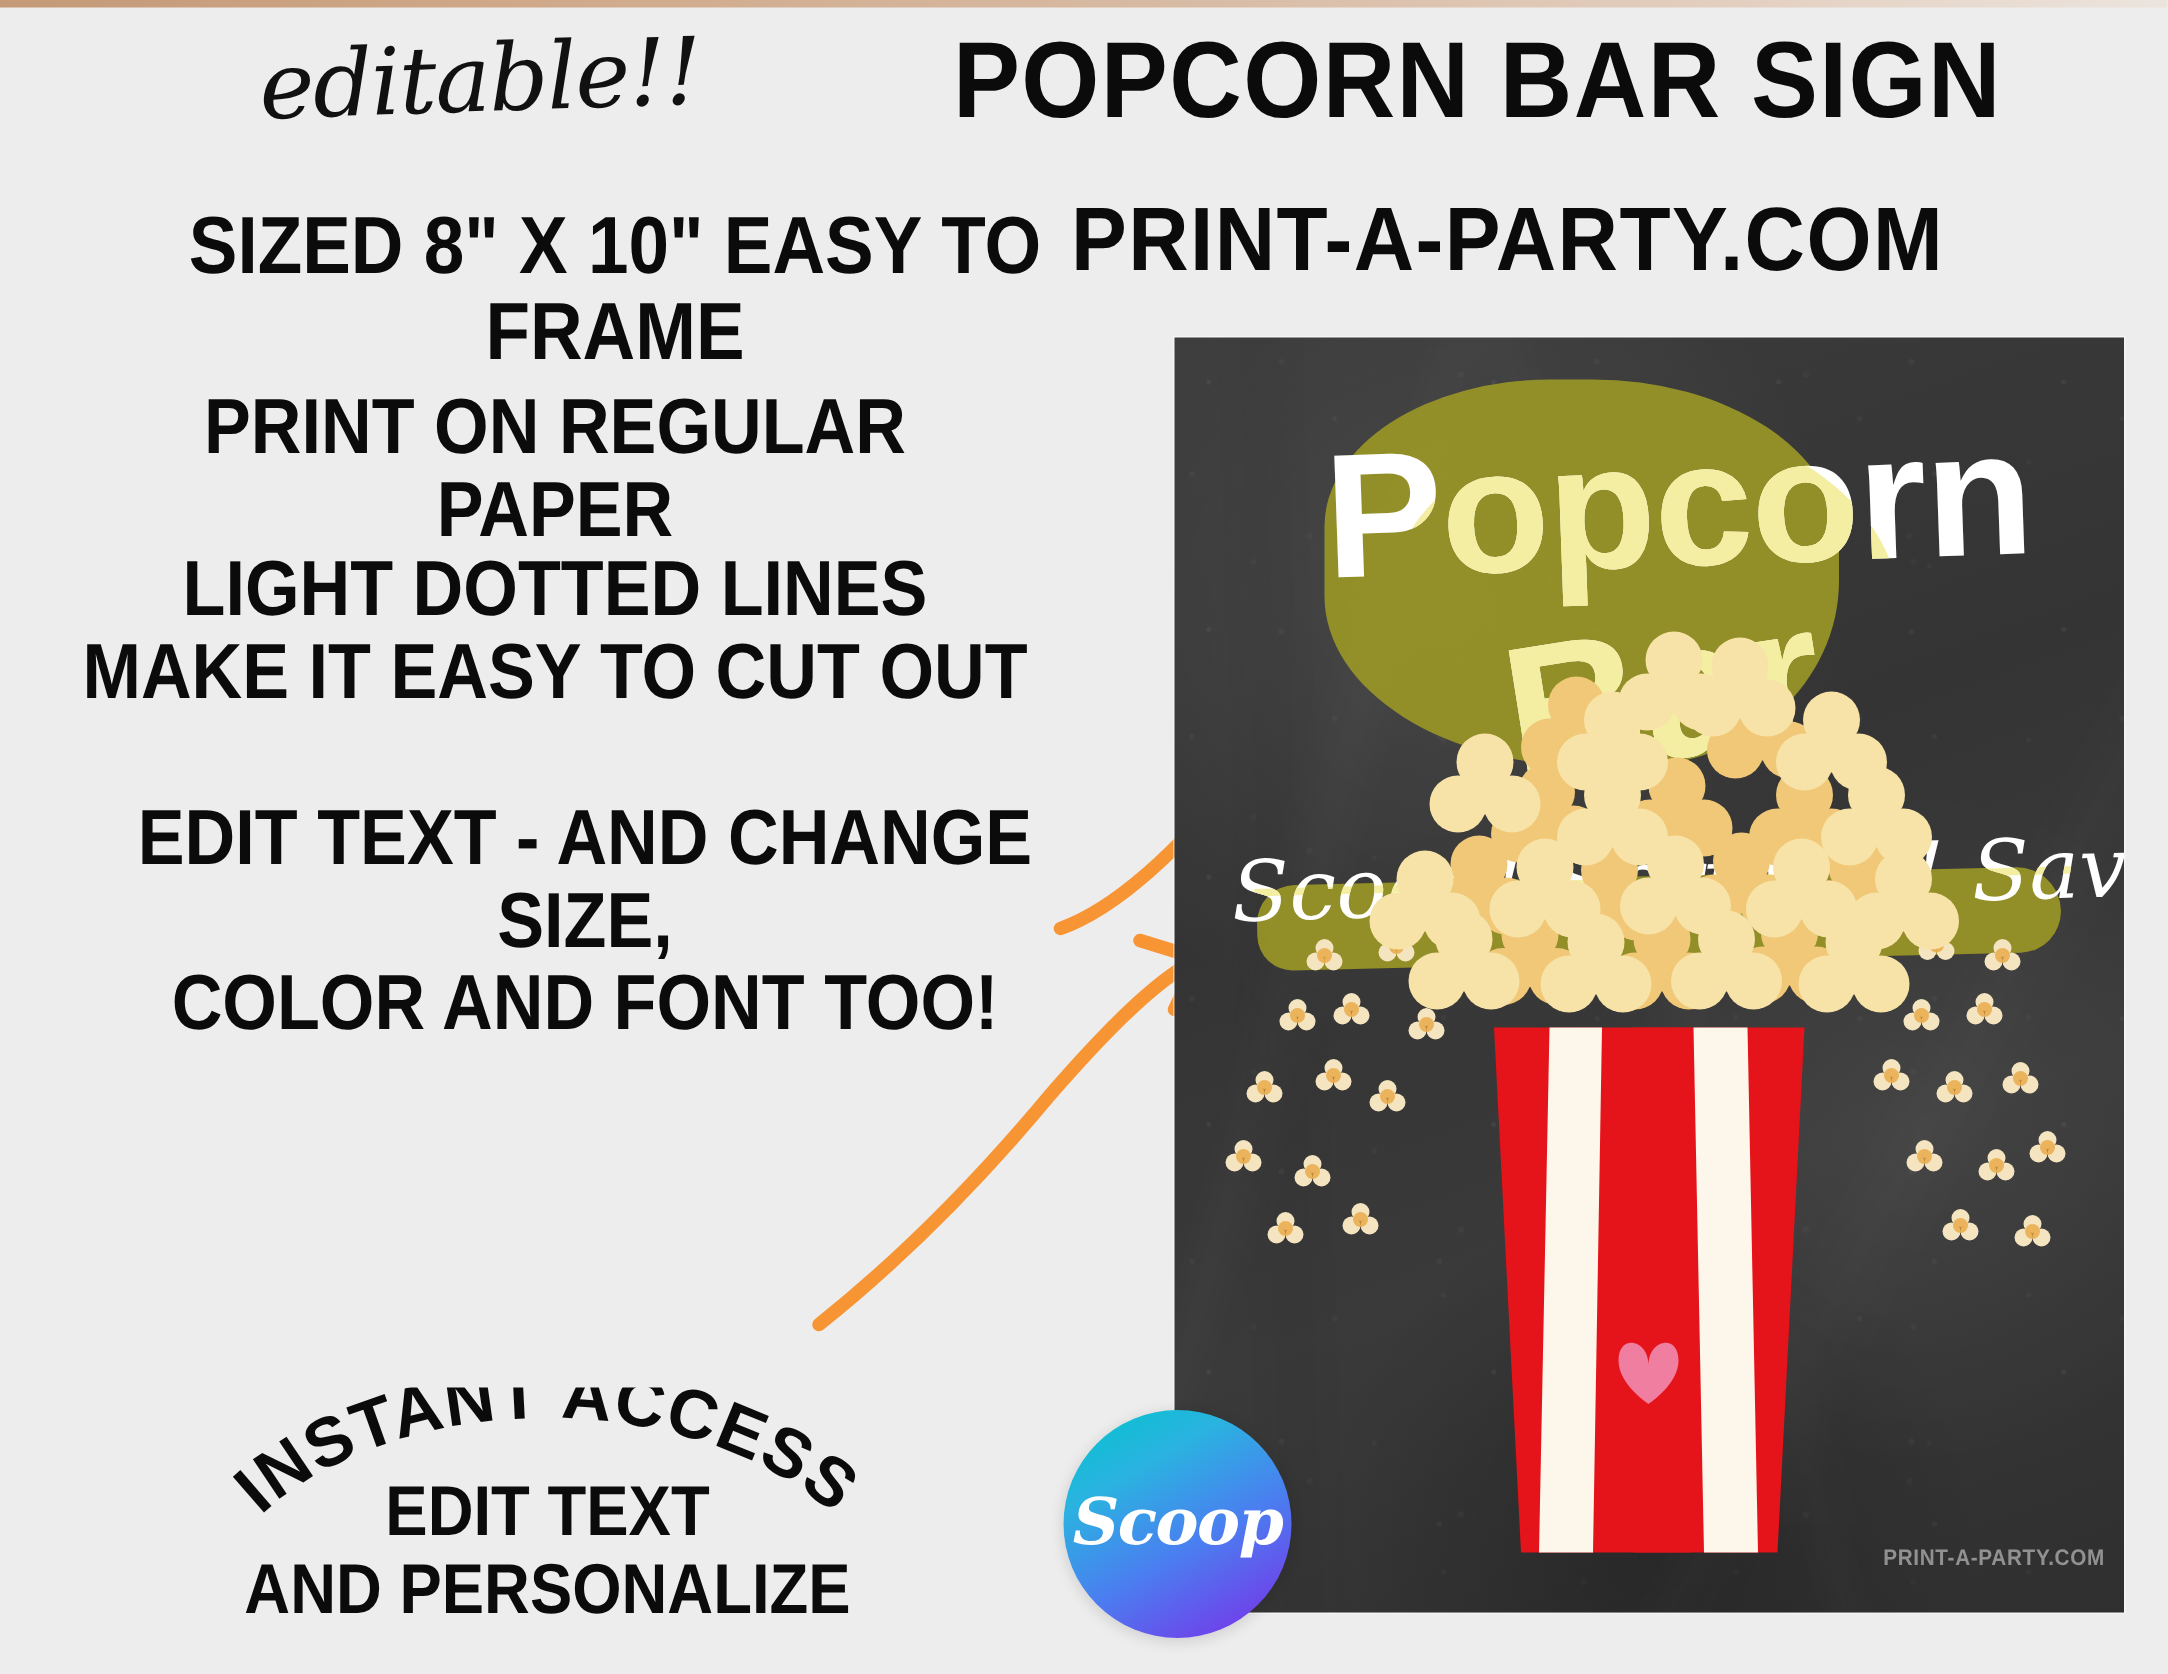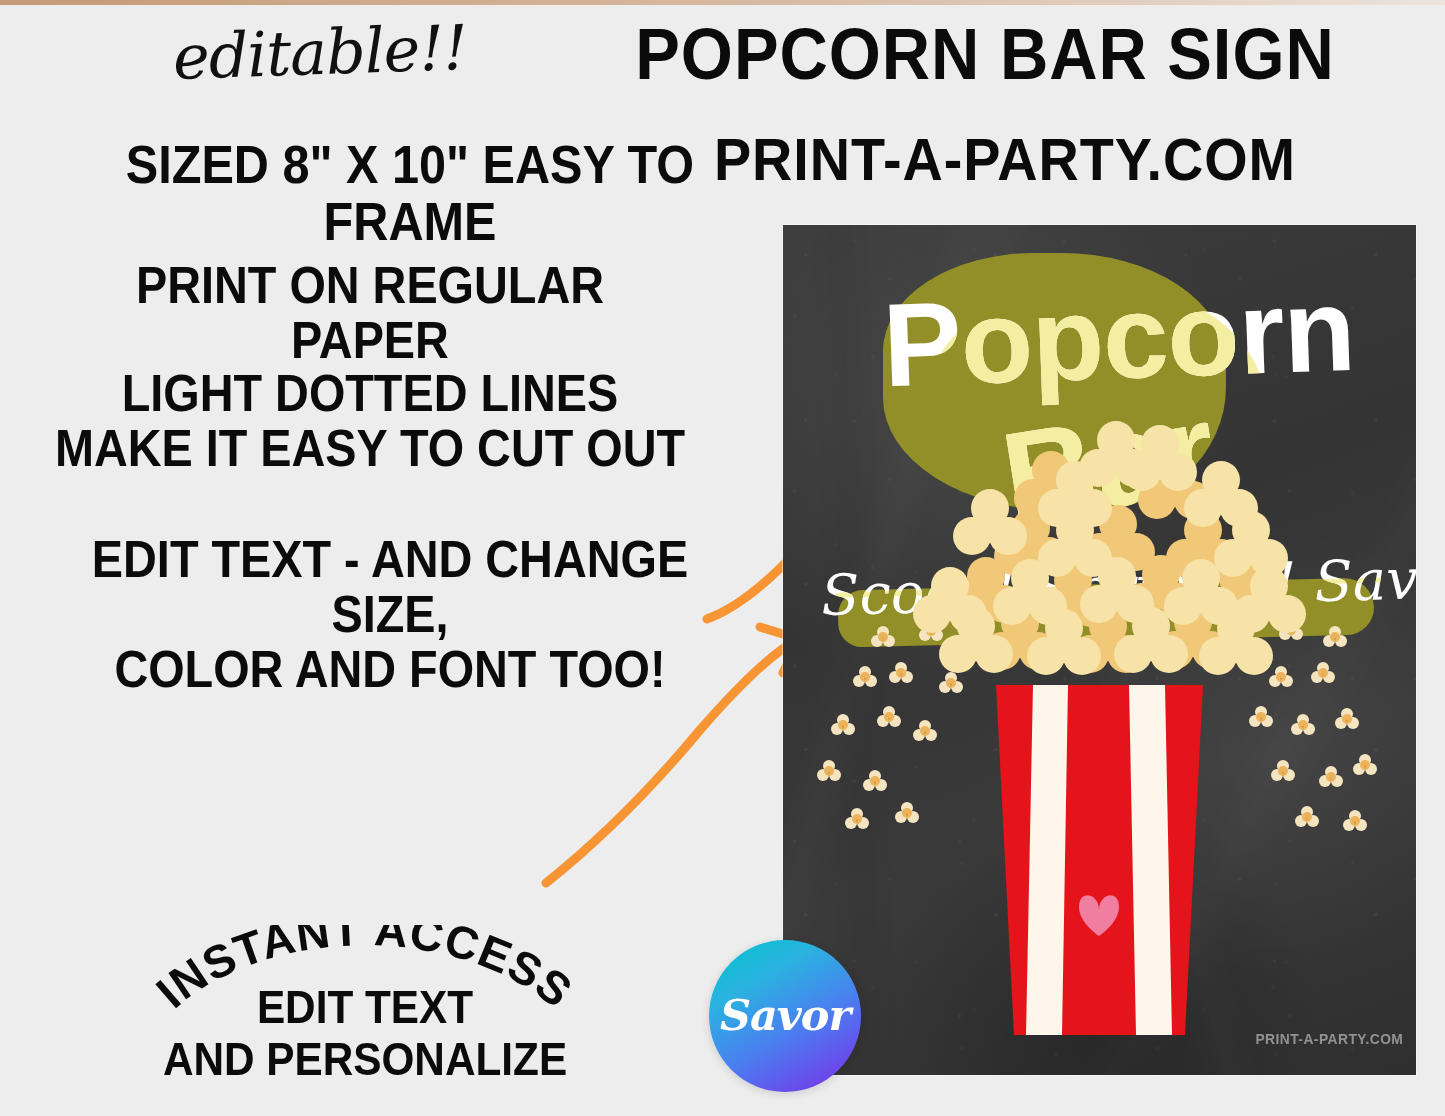--- a/index.html
+++ b/index.html
@@ -328,14 +328,14 @@
         <use href="#kern" x="486" y="378"></use>
         <use href="#kern" x="167" y="378"></use>
       </g>
     </g>
   </svg>
 
   <div class="poster-watermark">PRINT-A-PARTY.COM</div>
 </div>
 
 <div class="canva">
-  <span class="canva-text">Savor</span>
+  <span class="canva-text">Scoop</span>
 </div>
 
 </body></html>

